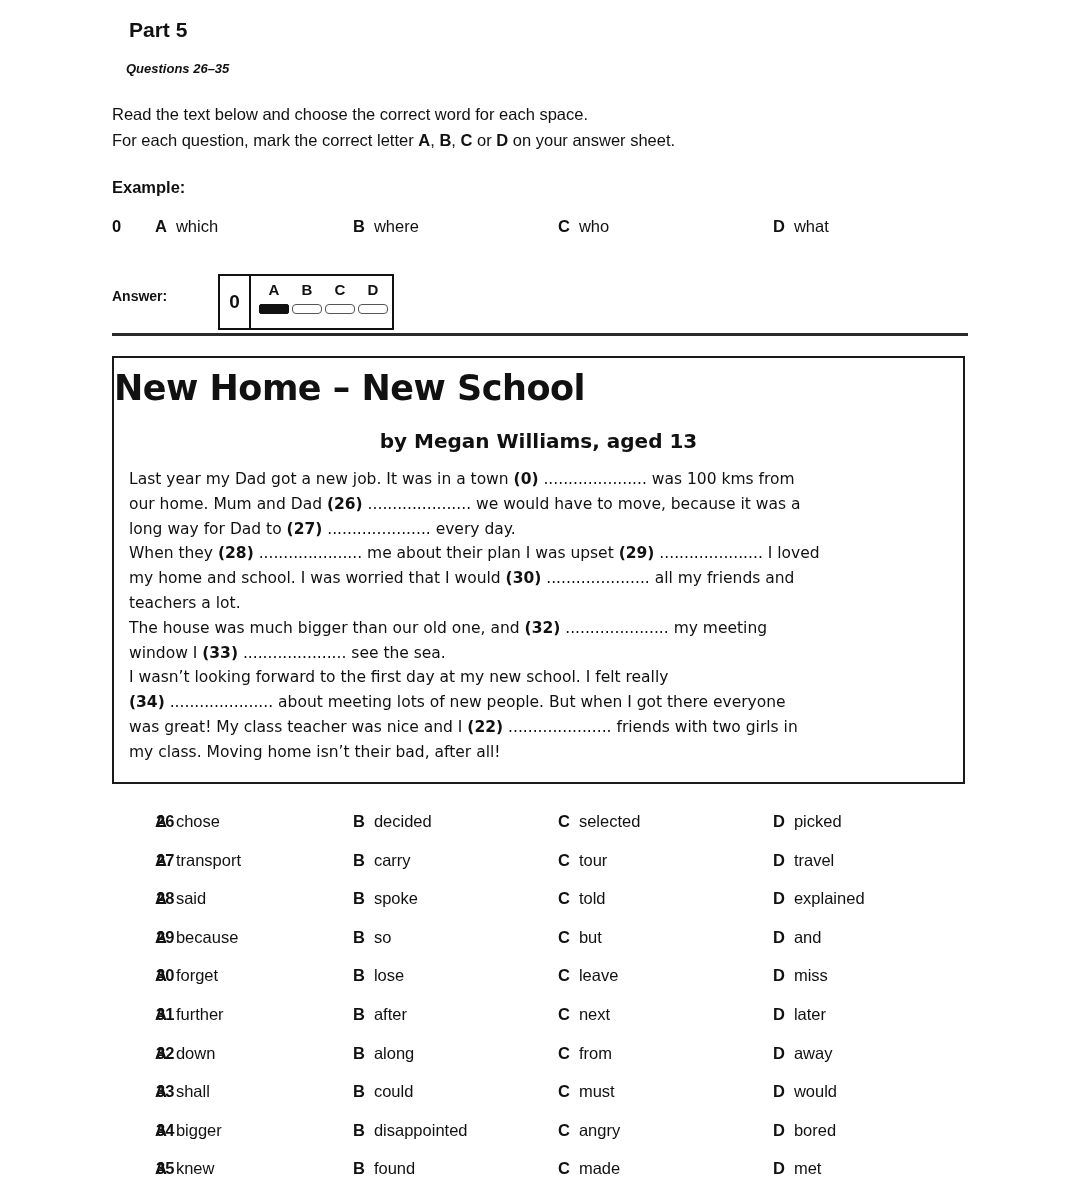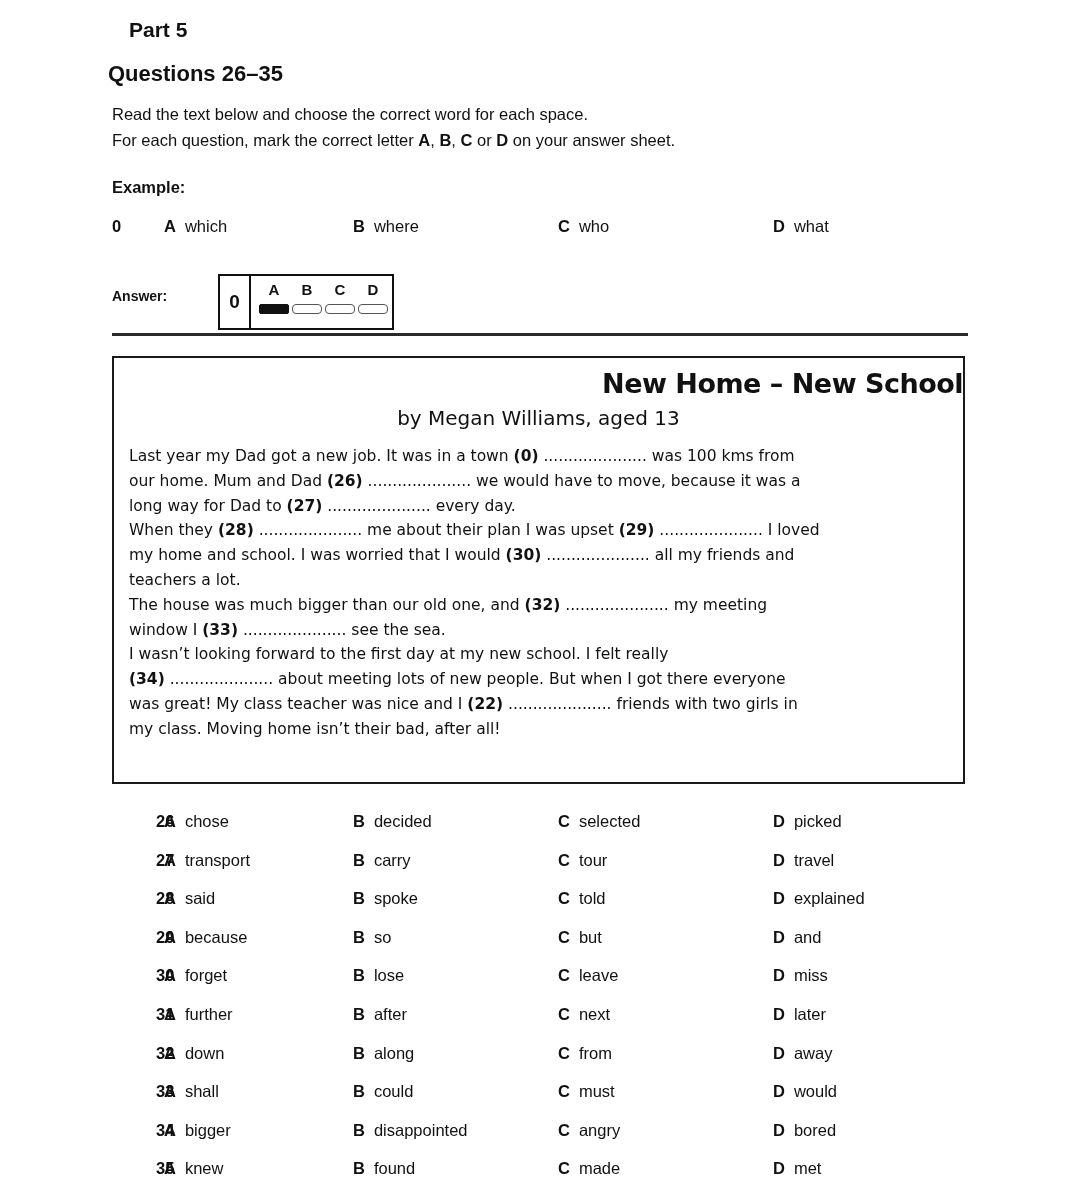--- a/index.html
+++ b/index.html
@@ -6,32 +6,32 @@
   body {
     width: 1080px; height: 1187px; position: relative;
     font-family: "Liberation Sans", sans-serif;
     color: #111; overflow: hidden;
   }
   .abs { position: absolute; }
   .b { font-weight: bold; }
 
   
   .part-title { left: 129px; top: 18px; font-size: 21px; font-weight: bold; }
-  .q-range   { left: 108px; top: 61px; font-size: 22px; font-weight: bold; }
+  .q-range   { left: 126px; top: 61px; font-size: 13px; font-weight: bold; font-style: italic; }
   .instr     { left: 112px; top: 101px; font-size: 16.5px; line-height: 26px; }
 
   
   .ex-label  { left: 112px; top: 178px; font-size: 16.5px; font-weight: bold; }
 
   .opt-row { left: 112px; width: 860px; height: 24px; font-size: 16.5px; }
   .opt-row .num { position: absolute; left: 0; font-weight: bold; }
   .opt { position: absolute; white-space: nowrap; }
   .opt .letter { font-weight: bold; }
   .opt .word { margin-left: 9px; }
-  .colA { left: 52px; } .colB { left: 241px; } .colC { left: 446px; } .colD { left: 661px; }
+  .colA { left: 43px; } .colB { left: 241px; } .colC { left: 446px; } .colD { left: 661px; }
   .ex-row { top: 217px; }
 
   
   .answer-label { left: 112px; top: 288px; font-size: 14px; font-weight: bold; }
   .answer-box {
     left: 218px; top: 274px; width: 172px; height: 52px;
     border: 2px solid #111; display: flex; background: #fff;
   }
   .ab-num {
     width: 36px; border-right: 2px solid #111;
@@ -46,27 +46,27 @@
 
   
   .divider { left: 112px; top: 333px; width: 856px; height: 3px; background: #2a2a2a; }
 
   
   .passage-box {
     left: 112px; top: 356px; width: 849px; height: 424px;
     border: 2px solid #1a1a1a; background: #fff;
   }
   .passage-title {
-    margin-top: 10px; text-align: right;
-    font-size: 27px; font-weight: bold; letter-spacing: -0.5px;
+    margin-top: 10px; text-align: left;
+    font-size: 35px; font-weight: bold; letter-spacing: -0.5px;
     font-family: "DejaVu Sans", sans-serif;
   }
   .passage-subtitle {
-    margin-top: 7px; text-align: center;
-    font-size: 20px; font-weight: normal;
+    margin-top: 21px; text-align: center;
+    font-size: 20px; font-weight: bold;
     font-family: "DejaVu Sans", sans-serif;
   }
   .passage-body {
     margin: 14px 12px 0 15px;
     font-family: "DejaVu Sans", sans-serif;
     font-size: 15.5px; line-height: 24.8px;
   }
   .p-line { white-space: nowrap; }
 
   

